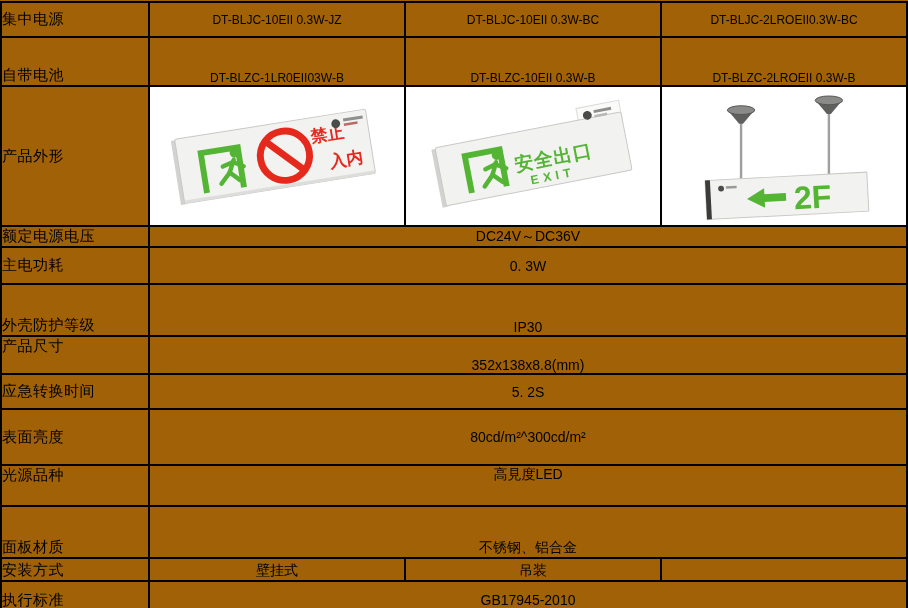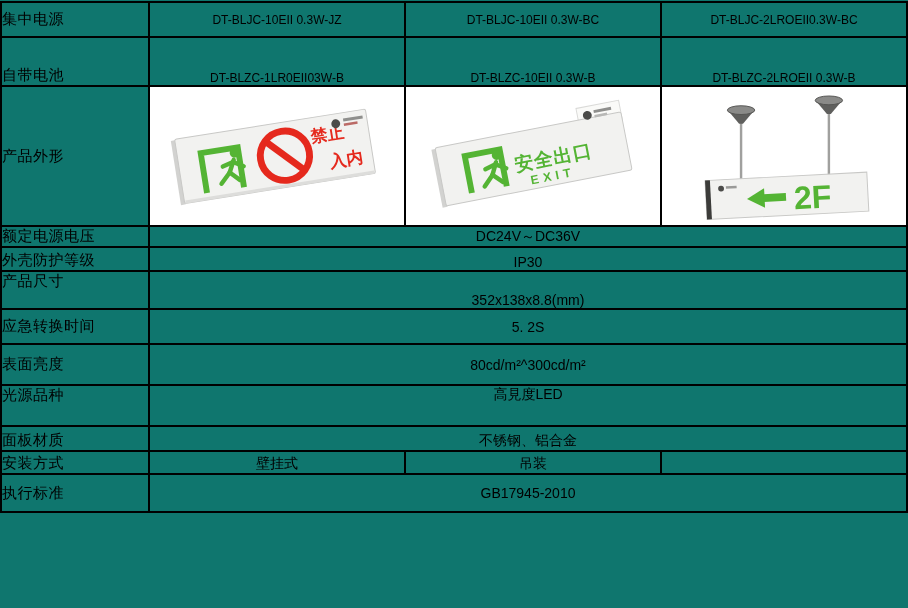--- a/index.html
+++ b/index.html
@@ -1,17 +1,17 @@
 <!DOCTYPE html>
 <html><head>
 <meta charset="utf-8">
 <style>
   html,body{margin:0;padding:0;background:#ffffff;}
   .screen{
-    width:908px;height:608px;overflow:hidden;background:#0f766e;
+    width:908px;height:608px;overflow:hidden;background:#a16207;
     font-family:"Liberation Sans","DejaVu Sans",sans-serif;color:#000;
     position:relative;
   }
   table.spec{
     border-collapse:collapse;table-layout:fixed;width:906px;margin-top:1px;
   }
   table.spec td{
     border:2px solid #000;padding:0;vertical-align:middle;overflow:hidden;
   }
   td.lbl{
@@ -148,47 +148,51 @@
             </g>
           </svg>
         </td>
       </tr>
 
       <tr style="height:20px">
         <td class="lbl">额定电源电压</td>
         <td class="val" colspan="3">DC24V～DC36V</td>
       </tr>
 
-
-      <tr style="height:24px">
+      <tr style="height:37px">
+        <td class="lbl">主电功耗</td>
+        <td class="val" colspan="3">0. 3W</td>
+      </tr>
+
+      <tr style="height:52px">
         <td class="lbl vb6">外壳防护等级</td>
         <td class="val vb6" colspan="3">IP30</td>
       </tr>
 
       <tr style="height:38px">
         <td class="lbl vt">产品尺寸</td>
         <td class="val vb" colspan="3">352x138x8.8(mm)</td>
       </tr>
 
       <tr style="height:35px">
         <td class="lbl">应急转换时间</td>
         <td class="val" colspan="3">5. 2S</td>
       </tr>
 
-      <tr style="height:41px">
+      <tr style="height:56px">
         <td class="lbl">表面亮度</td>
         <td class="val" colspan="3">80cd/m²^300cd/m²</td>
       </tr>
 
       <tr style="height:41px">
         <td class="lbl vt">光源品种</td>
         <td class="val vt" colspan="3">高見度LED</td>
       </tr>
 
-      <tr style="height:25px">
+      <tr style="height:52px">
         <td class="lbl vb">面板材质</td>
         <td class="val vb" colspan="3">不锈钢、铝合金</td>
       </tr>
 
       <tr style="height:23px">
         <td class="lbl vb">安装方式</td>
         <td class="val vb">壁挂式</td>
         <td class="val ctr vb">吊装</td>
         <td class="val vb"></td>
       </tr>

